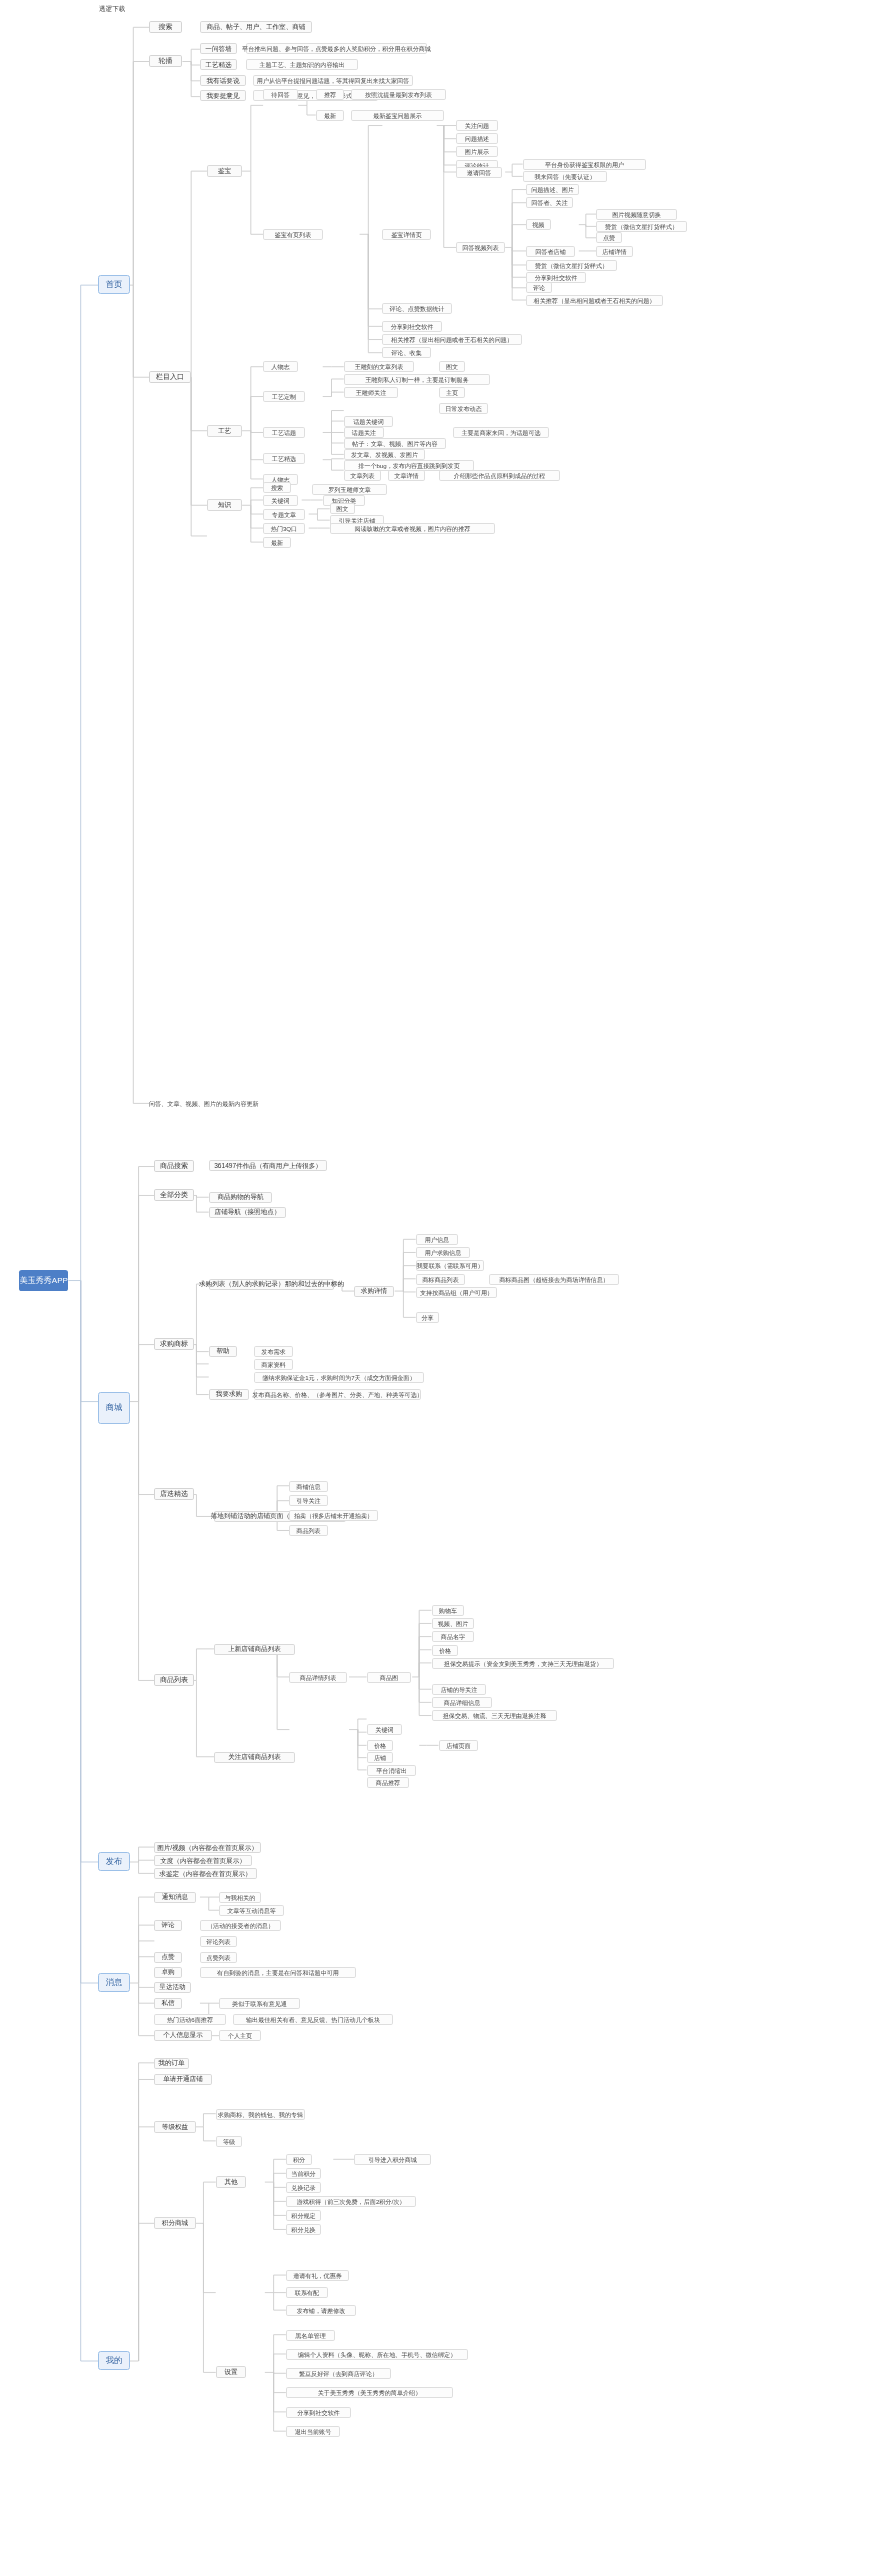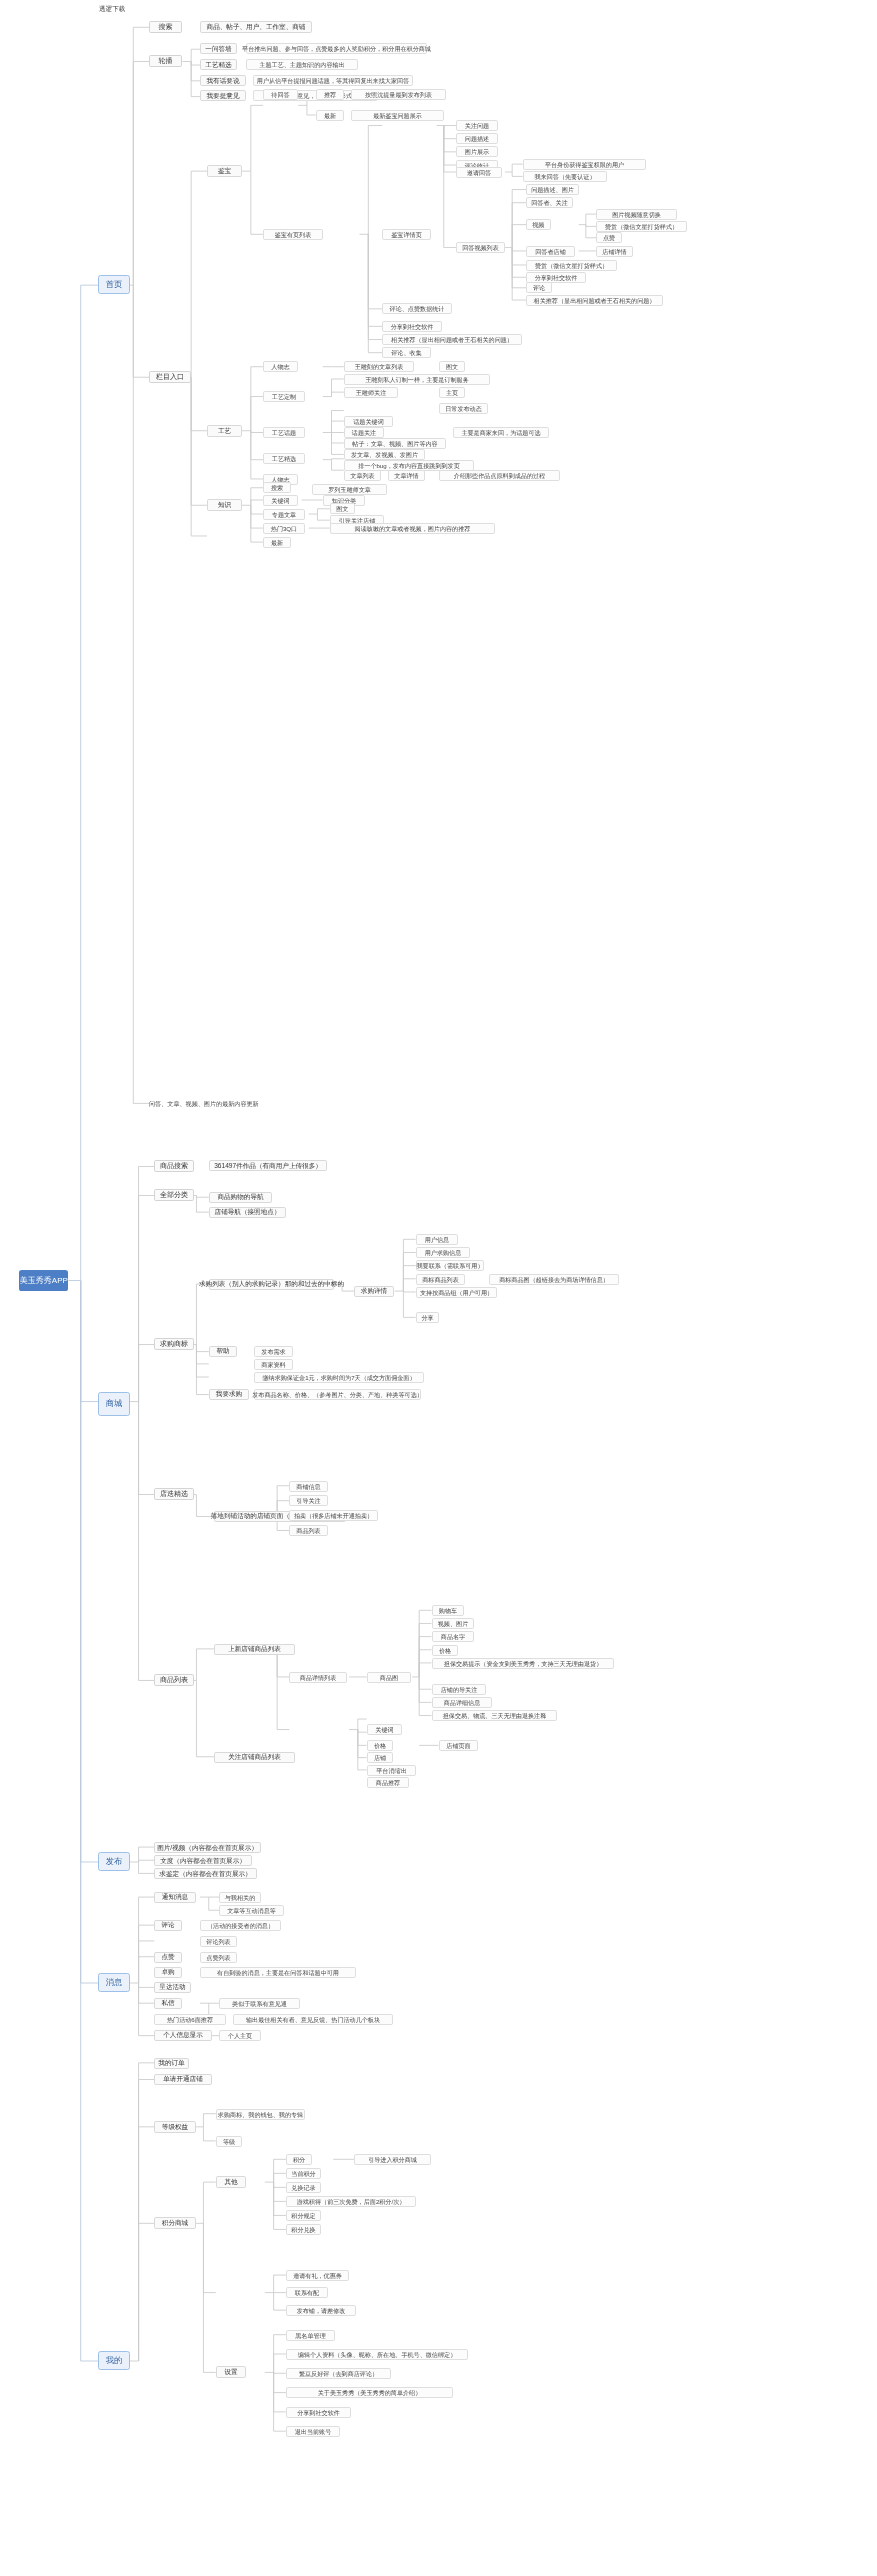--- a/index.html
+++ b/index.html
@@ -307,21 +307,21 @@
     <span>美玉秀秀APP</span>
   </div>
 
   <div class="node plain" style="left:99px;top:3.5px;width:70px;height:10.5px;">
     <span>透逻下载</span>
   </div>
 
   <div class="node lvl1" style="left:98px;top:275px;width:32px;height:19.3px;">
     <span>首页</span>
   </div>
-  <div class="node lvl1" style="left:98px;top:1392px;width:32px;height:24px;">
+  <div class="node lvl1" style="left:98px;top:1392px;width:32px;height:32px;">
     <span>商城</span>
   </div>
   <div class="node lvl1" style="left:98px;top:1852px;width:32px;height:19.3px;">
     <span>发布</span>
   </div>
   <div class="node lvl1" style="left:98px;top:1973px;width:32px;height:19.3px;">
     <span>消息</span>
   </div>
   <div class="node lvl1" style="left:98px;top:2351px;width:32px;height:19.3px;">
     <span>我的</span>

